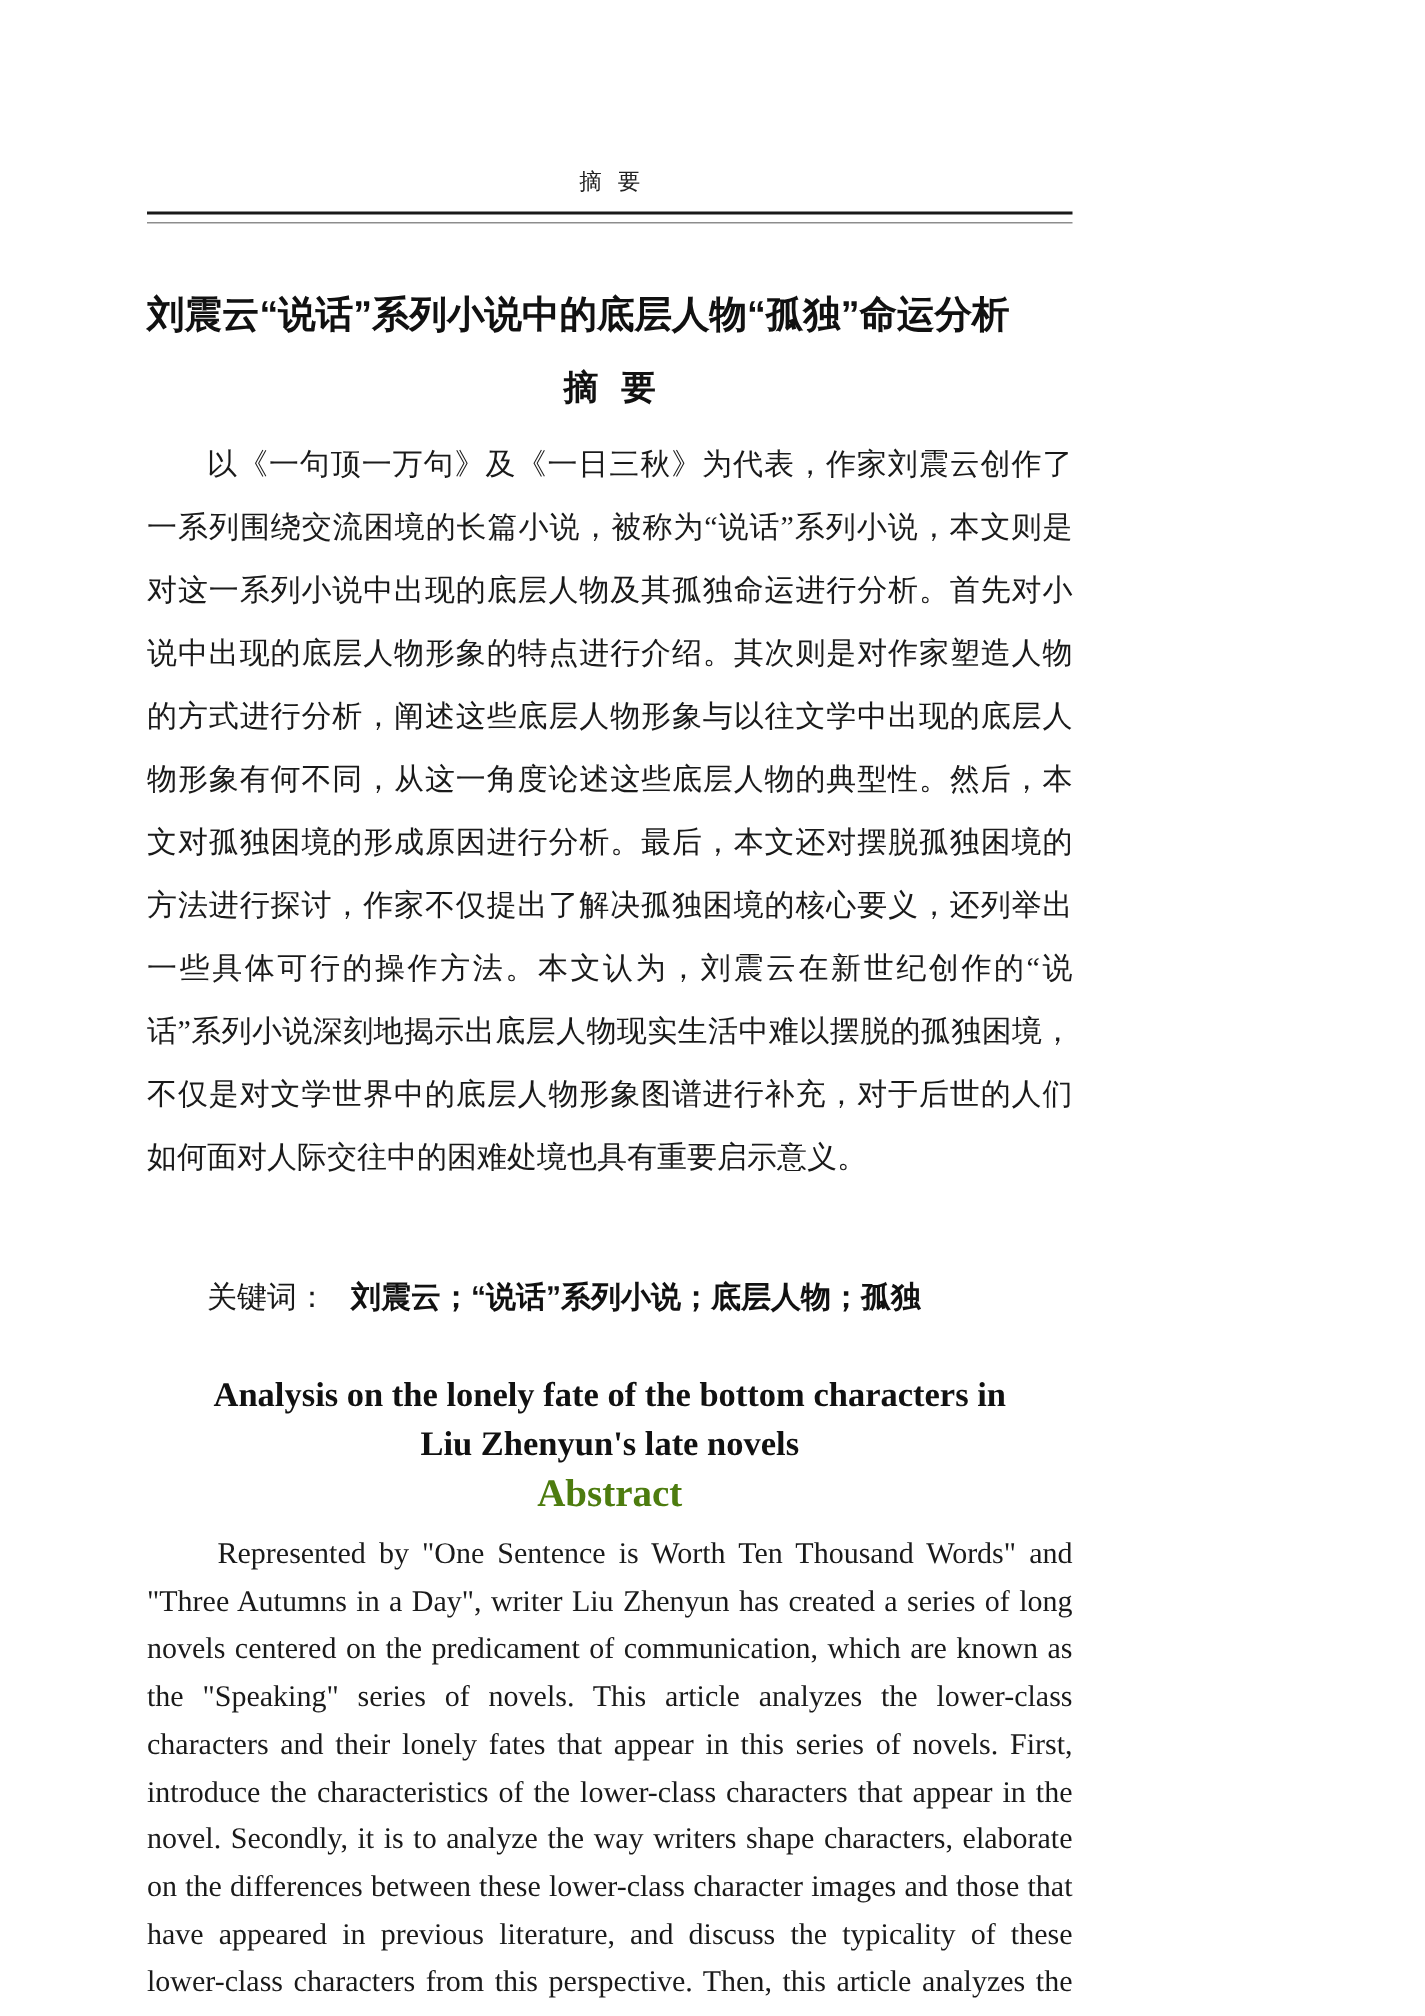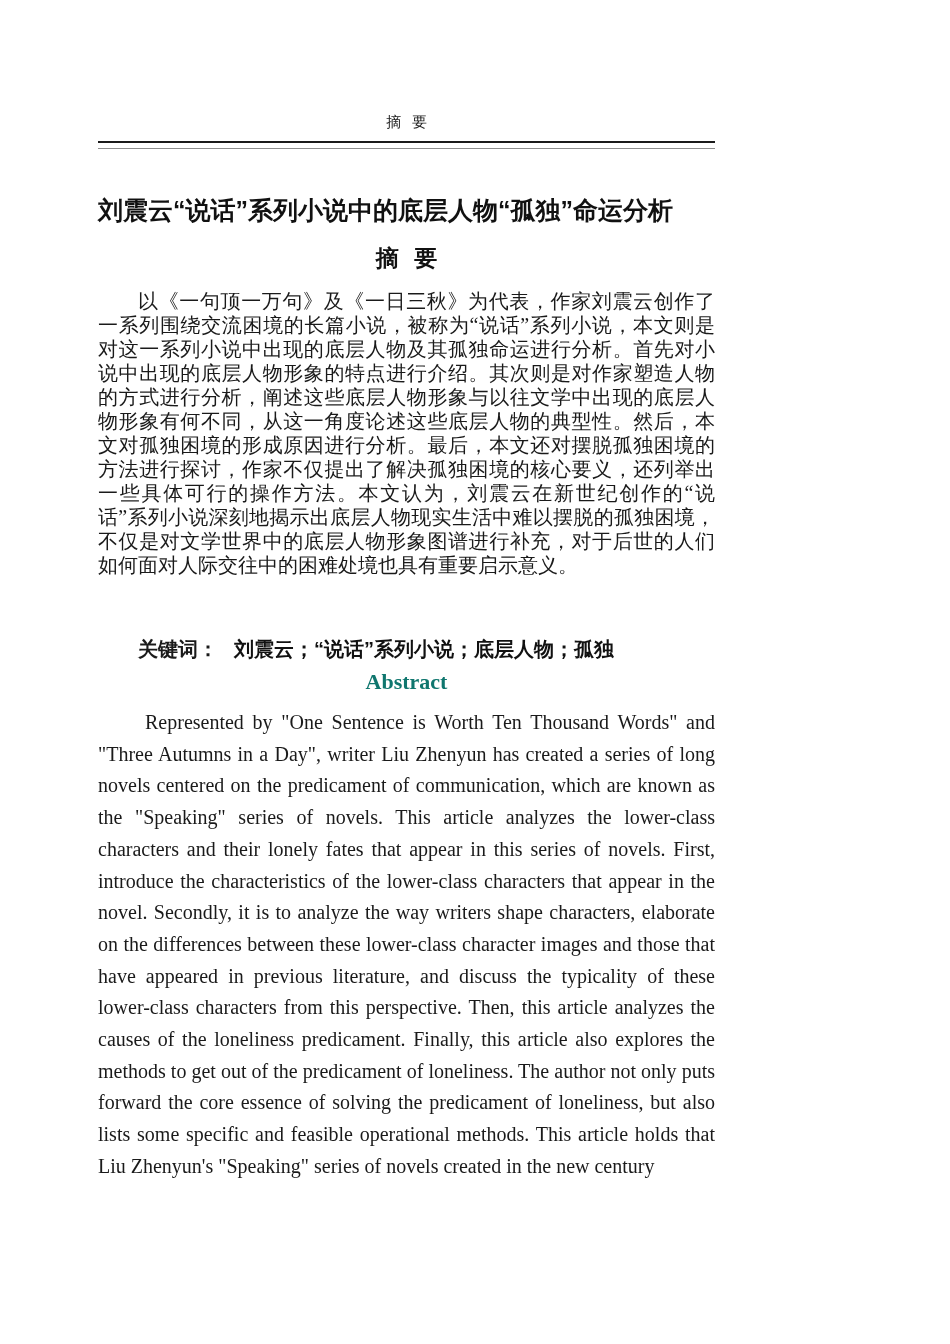--- a/index.html
+++ b/index.html
@@ -46,56 +46,55 @@
     font-family: "Liberation Sans", "DejaVu Sans", sans-serif;
     font-size: 23px;
     font-weight: 700;
     line-height: 30px;
     word-spacing: 9px;
     color: #111111;
   }
   .cn-body {
     margin: 16px 0 0 0;
     font-size: 20px;
-    line-height: 24px;
+    line-height: 42px;
     text-align: justify;
     text-indent: 2em;
     color: #1a1a1a;
   }
   .keywords-line {
     margin: 56px 0 0 0;
     font-size: 20px;
     line-height: 32px;
     text-indent: 2em;
   }
   .keywords-label {
     color: #1a1a1a;
-    font-weight: bold;
   }
   .keywords-value {
     font-family: "Liberation Sans", "DejaVu Sans", sans-serif;
     font-weight: 700;
     color: #111111;
     margin-left: 16px;
   }
   .en-title {
     margin: 32px 40px 0 40px;
     text-align: center;
     font-size: 23px;
     font-weight: 700;
     line-height: 33px;
     color: #111111;
   }
   .en-heading {
     margin: 2px 0 0 0;
     text-align: center;
-    font-size: 22px;
+    font-size: 26px;
     font-weight: 700;
     line-height: 30px;
-    color: #0f766e;
+    color: #4d7c0f;
   }
   .en-body {
     margin: 10px 0 0 0;
     font-size: 20px;
     line-height: 31.7px;
     text-align: justify;
     text-indent: 47px;
     color: #1a1a1a;
   }
 </style>
@@ -111,18 +110,19 @@
   <h1 class="cn-title">刘震云“说话”系列小说中的底层人物“孤独”命运分析</h1>
 
   <h2 class="cn-heading">摘 要</h2>
 
   <p class="cn-body">以《一句顶一万句》及《一日三秋》为代表，作家刘震云创作了一系列围绕交流困境的长篇小说，被称为“说话”系列小说，本文则是对这一系列小说中出现的底层人物及其孤独命运进行分析。首先对小说中出现的底层人物形象的特点进行介绍。其次则是对作家塑造人物的方式进行分析，阐述这些底层人物形象与以往文学中出现的底层人物形象有何不同，从这一角度论述这些底层人物的典型性。然后，本文对孤独困境的形成原因进行分析。最后，本文还对摆脱孤独困境的方法进行探讨，作家不仅提出了解决孤独困境的核心要义，还列举出一些具体可行的操作方法。本文认为，刘震云在新世纪创作的“说话”系列小说深刻地揭示出底层人物现实生活中难以摆脱的孤独困境，不仅是对文学世界中的底层人物形象图谱进行补充，对于后世的人们如何面对人际交往中的困难处境也具有重要启示意义。</p>
 
   <p class="keywords-line">
     <span class="keywords-label">关键词：</span><span class="keywords-value">刘震云；“说话”系列小说；底层人物；孤独</span>
   </p>
 
+  <h2 class="en-title">Analysis on the lonely fate of the bottom characters in Liu Zhenyun's late novels</h2>
 
   <h3 class="en-heading">Abstract</h3>
 
   <p class="en-body">Represented by "One Sentence is Worth Ten Thousand Words" and "Three Autumns in a Day", writer Liu Zhenyun has created a series of long novels centered on the predicament of communication, which are known as the "Speaking" series of novels. This article analyzes the lower-class characters and their lonely fates that appear in this series of novels. First, introduce the characteristics of the lower-class characters that appear in the novel. Secondly, it is to analyze the way writers shape characters, elaborate on the differences between these lower-class character images and those that have appeared in previous literature, and discuss the typicality of these lower-class characters from this perspective. Then, this article analyzes the causes of the loneliness predicament. Finally, this article also explores the methods to get out of the predicament of loneliness. The author not only puts forward the core essence of solving the predicament of loneliness, but also lists some specific and feasible operational methods. This article holds that Liu Zhenyun's "Speaking" series of novels created in the new century</p>
 
 </div>
 
 </body></html>

